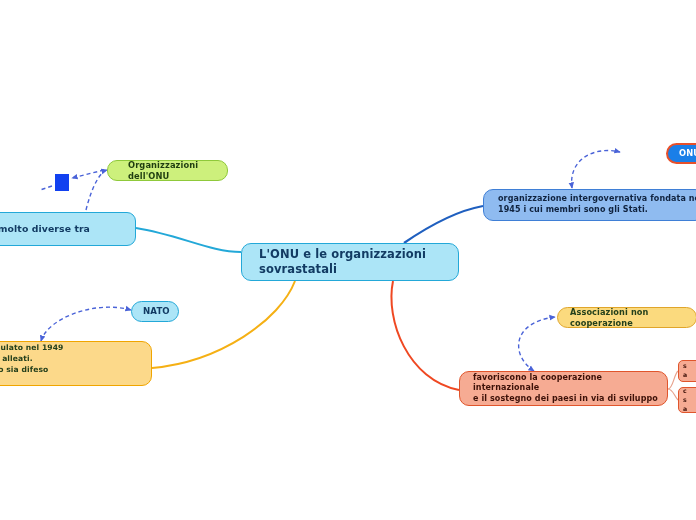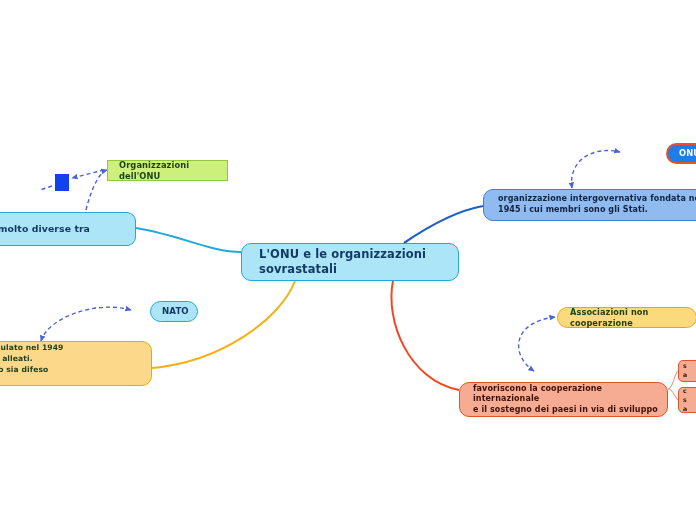--- a/index.html
+++ b/index.html
@@ -56,30 +56,30 @@
     background: #ace5f7;
     border-color: #23a8d8;
     color: #123b63;
     font-size: 9.3px;
     padding: 0 0 0 17px;
   }
   
   .n-organizzazioni {
     left: 107px; top: 160px;
     width: 121px; height: 21px;
-    border-radius: 0;
+    border-radius: 10px;
     background: #cdf07c;
     border-color: #8fc93a;
     color: #1f3d10;
     font-size: 8.3px;
-    padding: 0 0 0 11px;
+    padding: 0 0 0 20px;
   }
   
   .n-nato {
-    left: 150px; top: 301px;
+    left: 131px; top: 301px;
     width: 48px; height: 21px;
     border-radius: 11px;
     background: #ace5f7;
     border-color: #23a8d8;
     color: #123b63;
     font-size: 8.6px;
     padding: 0 0 0 11px;
     font-variant: small-caps;
   }
   
@@ -132,21 +132,20 @@
   
   .n-favoriscono {
     left: 459px; top: 371px;
     width: 209px; height: 35px;
     border-radius: 10px;
     background: #f6ab93;
     border-color: #e0552c;
     color: #3d1108;
     font-size: 8px;
     padding: 0 0 0 13px;
-    margin-top: 11px;
   }
   
   .n-leaf {
     background: #f6ab93;
     border-color: #e0552c;
     border-radius: 5px;
     color: #3d1108;
     font-size: 6.2px;
     line-height: 1.45;
     padding: 0 0 0 4px;

